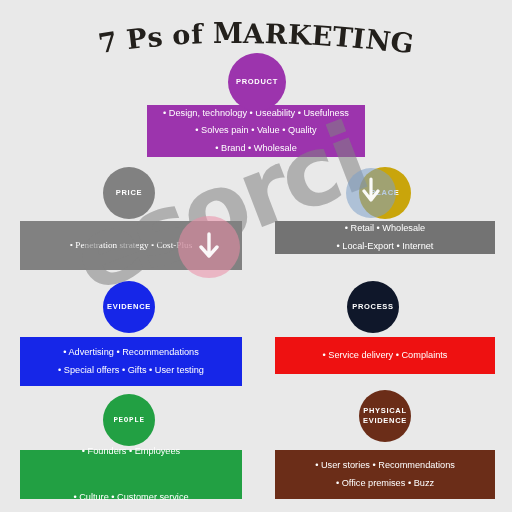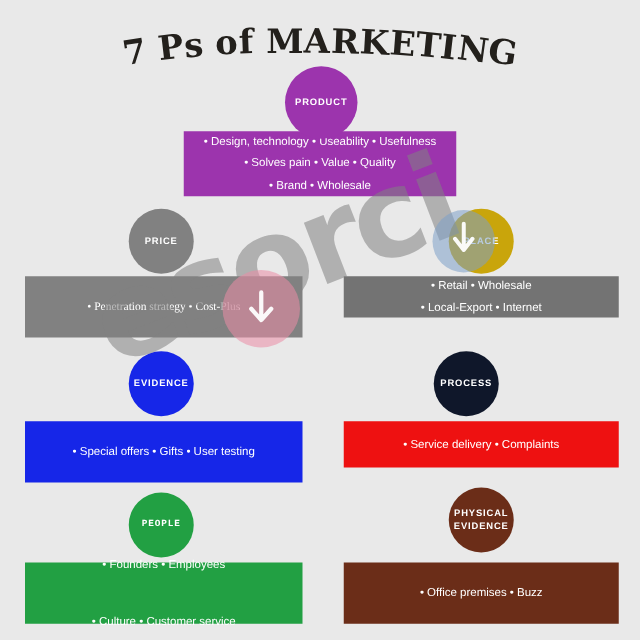--- a/index.html
+++ b/index.html
@@ -123,20 +123,21 @@
       <span class="ln">• Retail • Wholesale</span>
       <span class="ln">• Local-Export • Internet</span>
     </div>
   </div>
 
   <div class="pillar">
     <div class="circle" style="left: 103px; top: 281px; width: 52px; height: 52px; background: rgb(22, 38, 232);">
       <span>EVIDENCE</span>
     </div>
     <div class="box" style="left: 20px; top: 337px; width: 222px; height: 49px; background: rgb(22, 38, 232);">
+      <span class="ln">• Advertising • Recommendations</span>
       <span class="ln">• Special offers • Gifts • User testing</span>
     </div>
   </div>
 
   <div class="pillar">
     <div class="circle" style="left: 347px; top: 281px; width: 52px; height: 52px; background: #0f172a;">
       <span>PROCESS</span>
     </div>
     <div class="box" style="left: 275px; top: 337px; width: 220px; height: 37px; background: rgb(238, 17, 17);">
       <span class="ln">• Service delivery • Complaints</span>
@@ -154,20 +155,21 @@
   </div>
 
   <div class="pillar">
     <div class="circle" style="left: 359px; top: 390px; width: 52px; height: 52px; background: rgb(107, 45, 24);">
       <span id="pe-label">
           <span style="display:block">PHYSICAL</span>
           <span style="display:block">EVIDENCE</span>
         </span>
     </div>
     <div class="box" style="left: 275px; top: 450px; width: 220px; height: 49px; background: rgb(107, 45, 24);">
+      <span class="ln">• User stories • Recommendations</span>
       <span class="ln">• Office premises • Buzz</span>
     </div>
   </div>
 
   <div class="wm wm-text">esorci</div>
   <div class="wm wm-badge"></div>
   <svg class="wm wm-arrow" viewBox="0 0 26 30">
     <path d="M13 2 L13 22 M5 15 L13 24 L21 15" fill="none" stroke="#ffffff" stroke-width="3.4" stroke-linecap="round" stroke-linejoin="round"></path>
   </svg>
   <div class="wm wm-circle-blue"></div>

